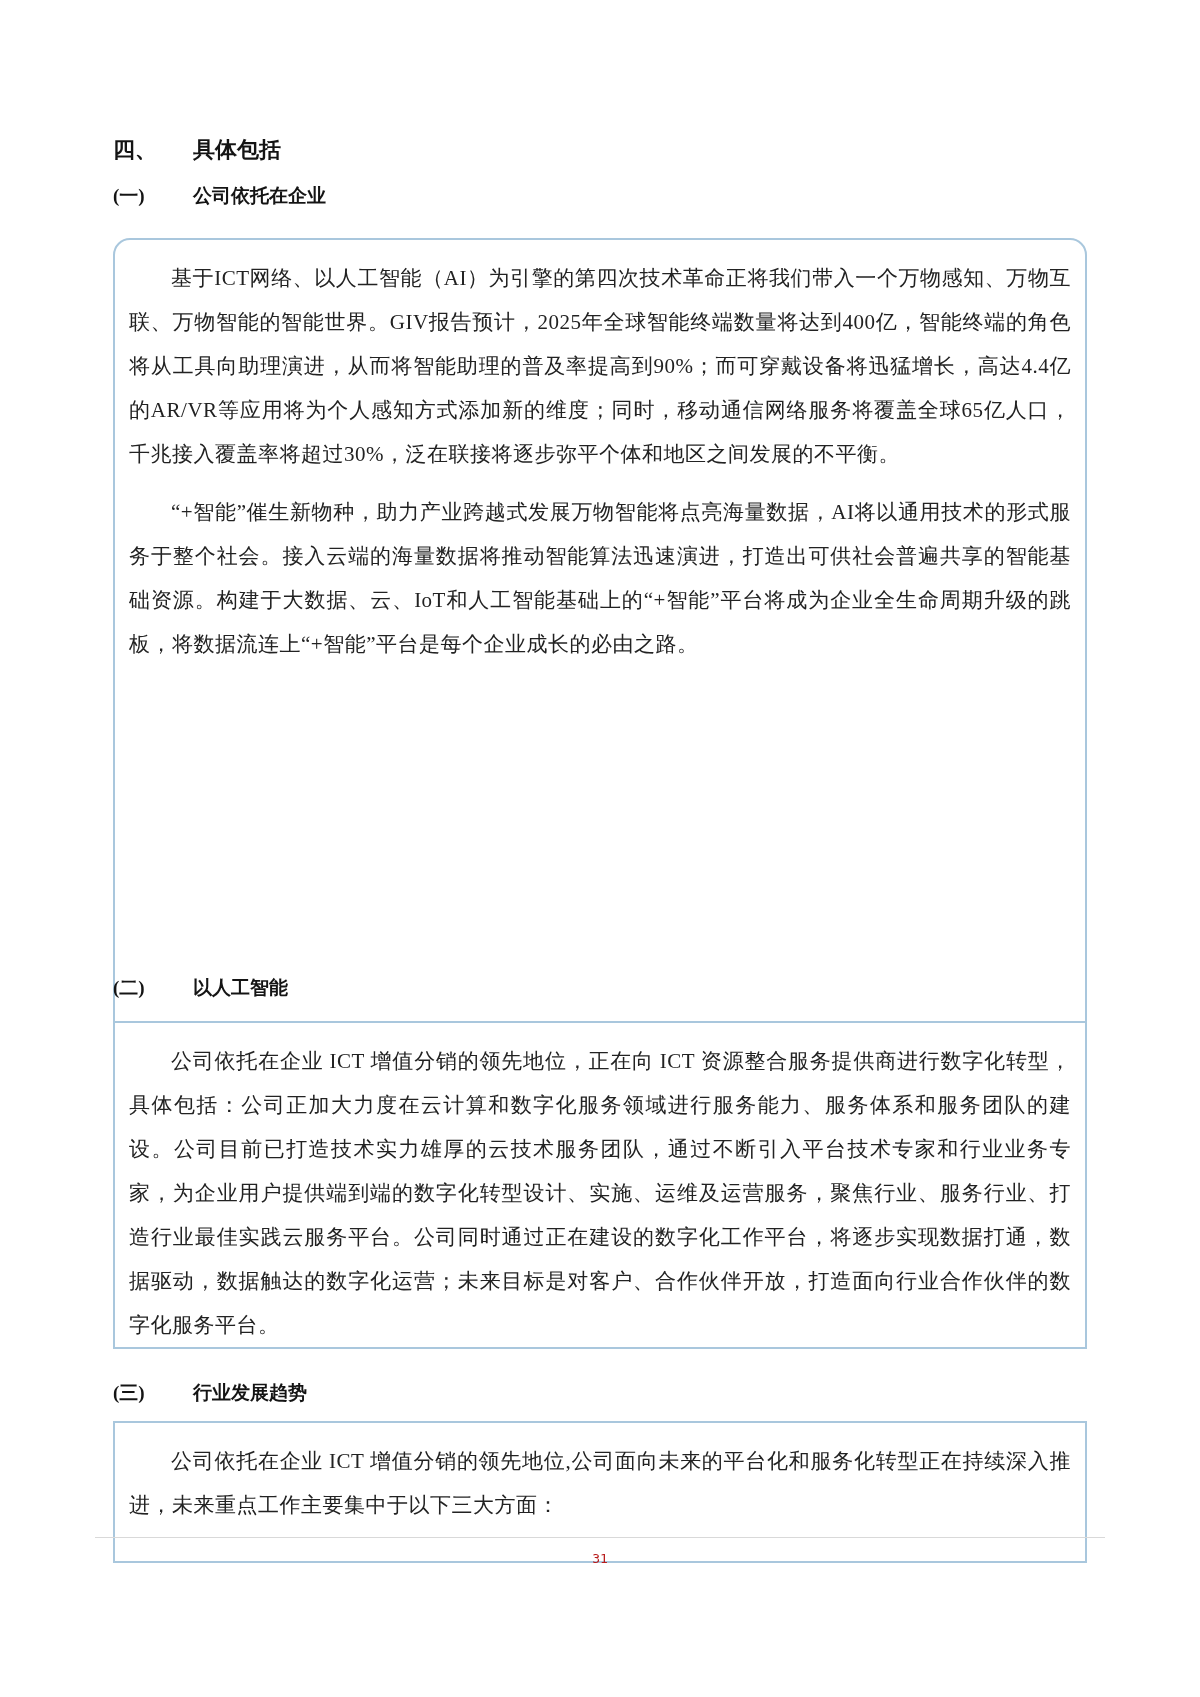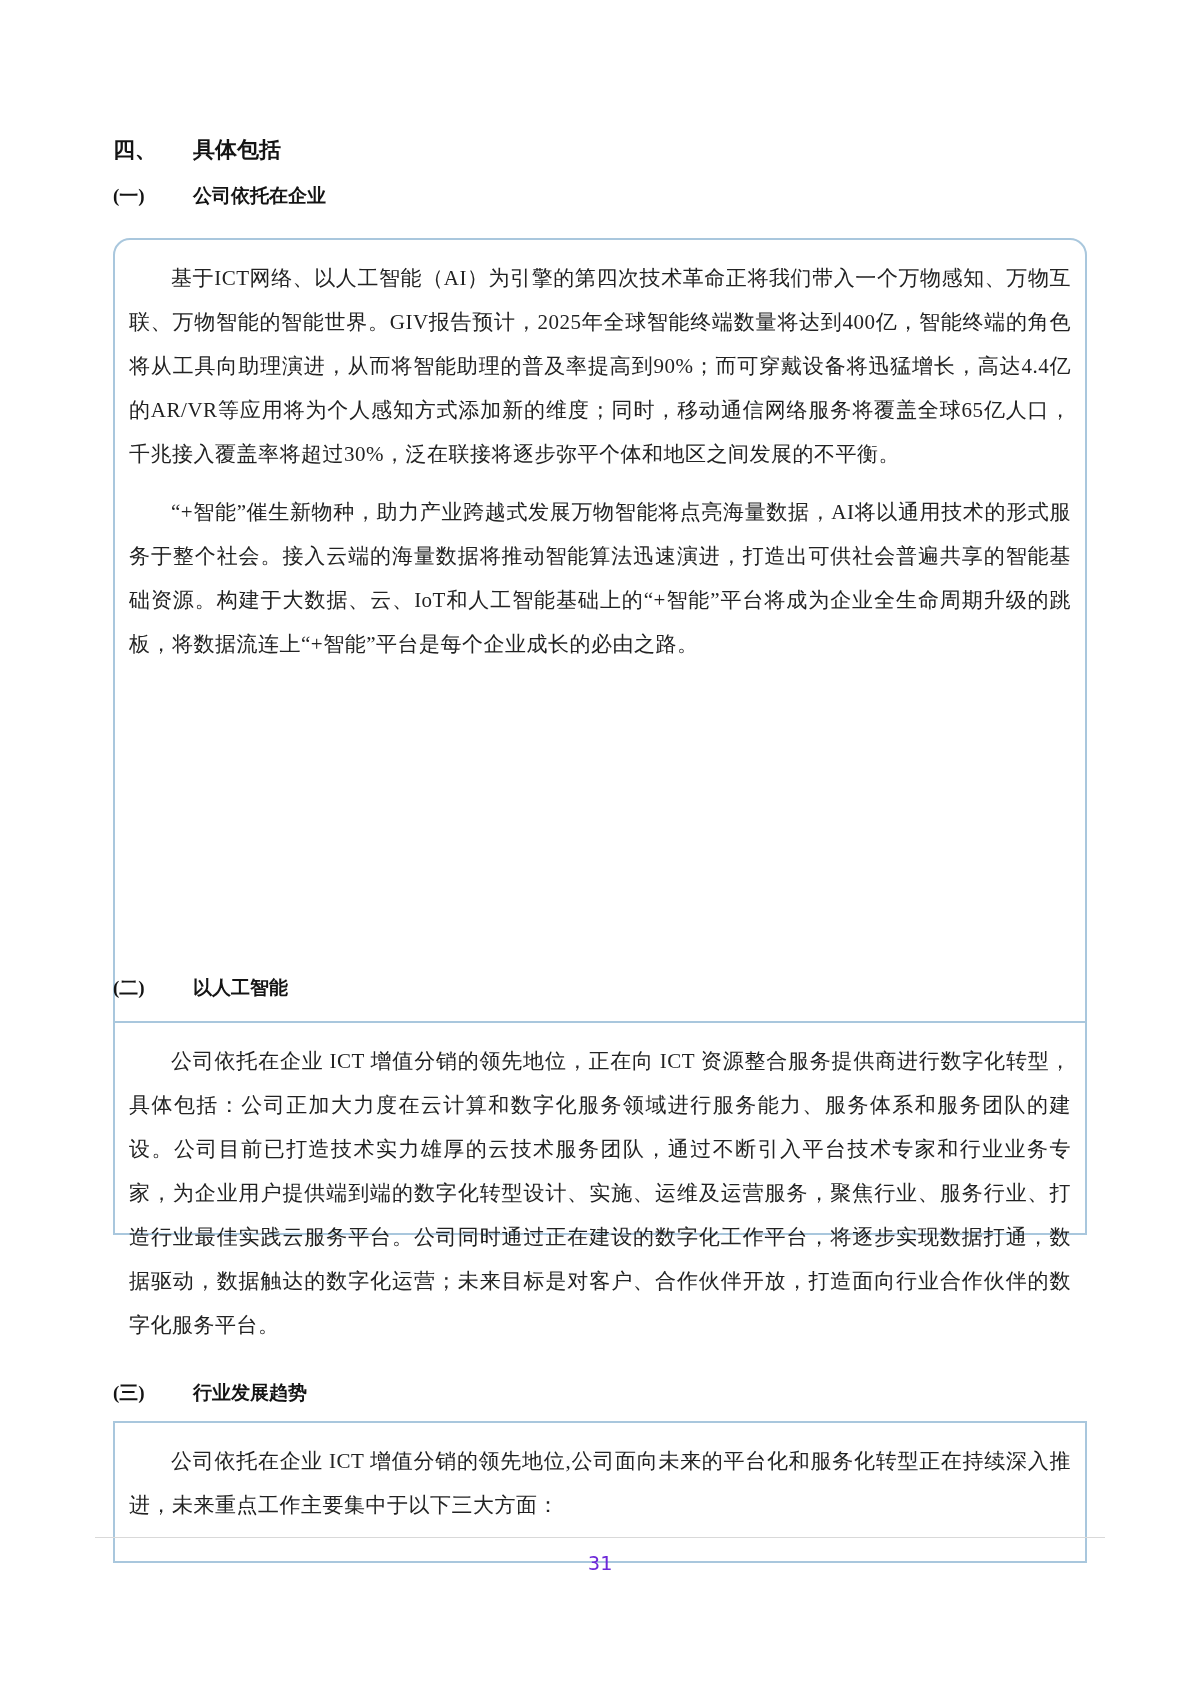--- a/index.html
+++ b/index.html
@@ -48,21 +48,21 @@
   .text-box {
     position: absolute;
     left: 113px;
     width: 974px;
     border: 2px solid #a9c7dd;
     background: #ffffff;
     box-sizing: border-box;
     padding: 16px 14px 10px 14px;
   }
   .box-1 { top: 238px; height: 852px; border-radius: 17px; }
-  .box-2 { top: 1021px; height: 214px; }
+  .box-2 { top: 1021px; height: 328px; }
   .box-3 { top: 1421px; height: 142px; }
   .text-box p {
     margin: 0 0 14px 0;
     font-size: 21px;
     line-height: 44px;
     text-indent: 2em;
     text-align: justify;
     letter-spacing: 0.5px;
     color: #222222;
   }
@@ -74,22 +74,22 @@
     width: 1010px;
     height: 0;
     border-top: 1px solid #d9d9d9;
   }
   .page-number {
     position: absolute;
     left: 0;
     top: 1551px;
     width: 1200px;
     text-align: center;
-    font-size: 20px;
-    color: #6d28d9;
+    font-size: 13px;
+    color: #b91c1c;
     font-family: "DejaVu Sans Mono", "Liberation Mono", monospace;
   }
 </style>
 </head>
 <body>
 
 <div class="page">
 
   <div class="h-main">
     <span class="h-num">四、</span>

